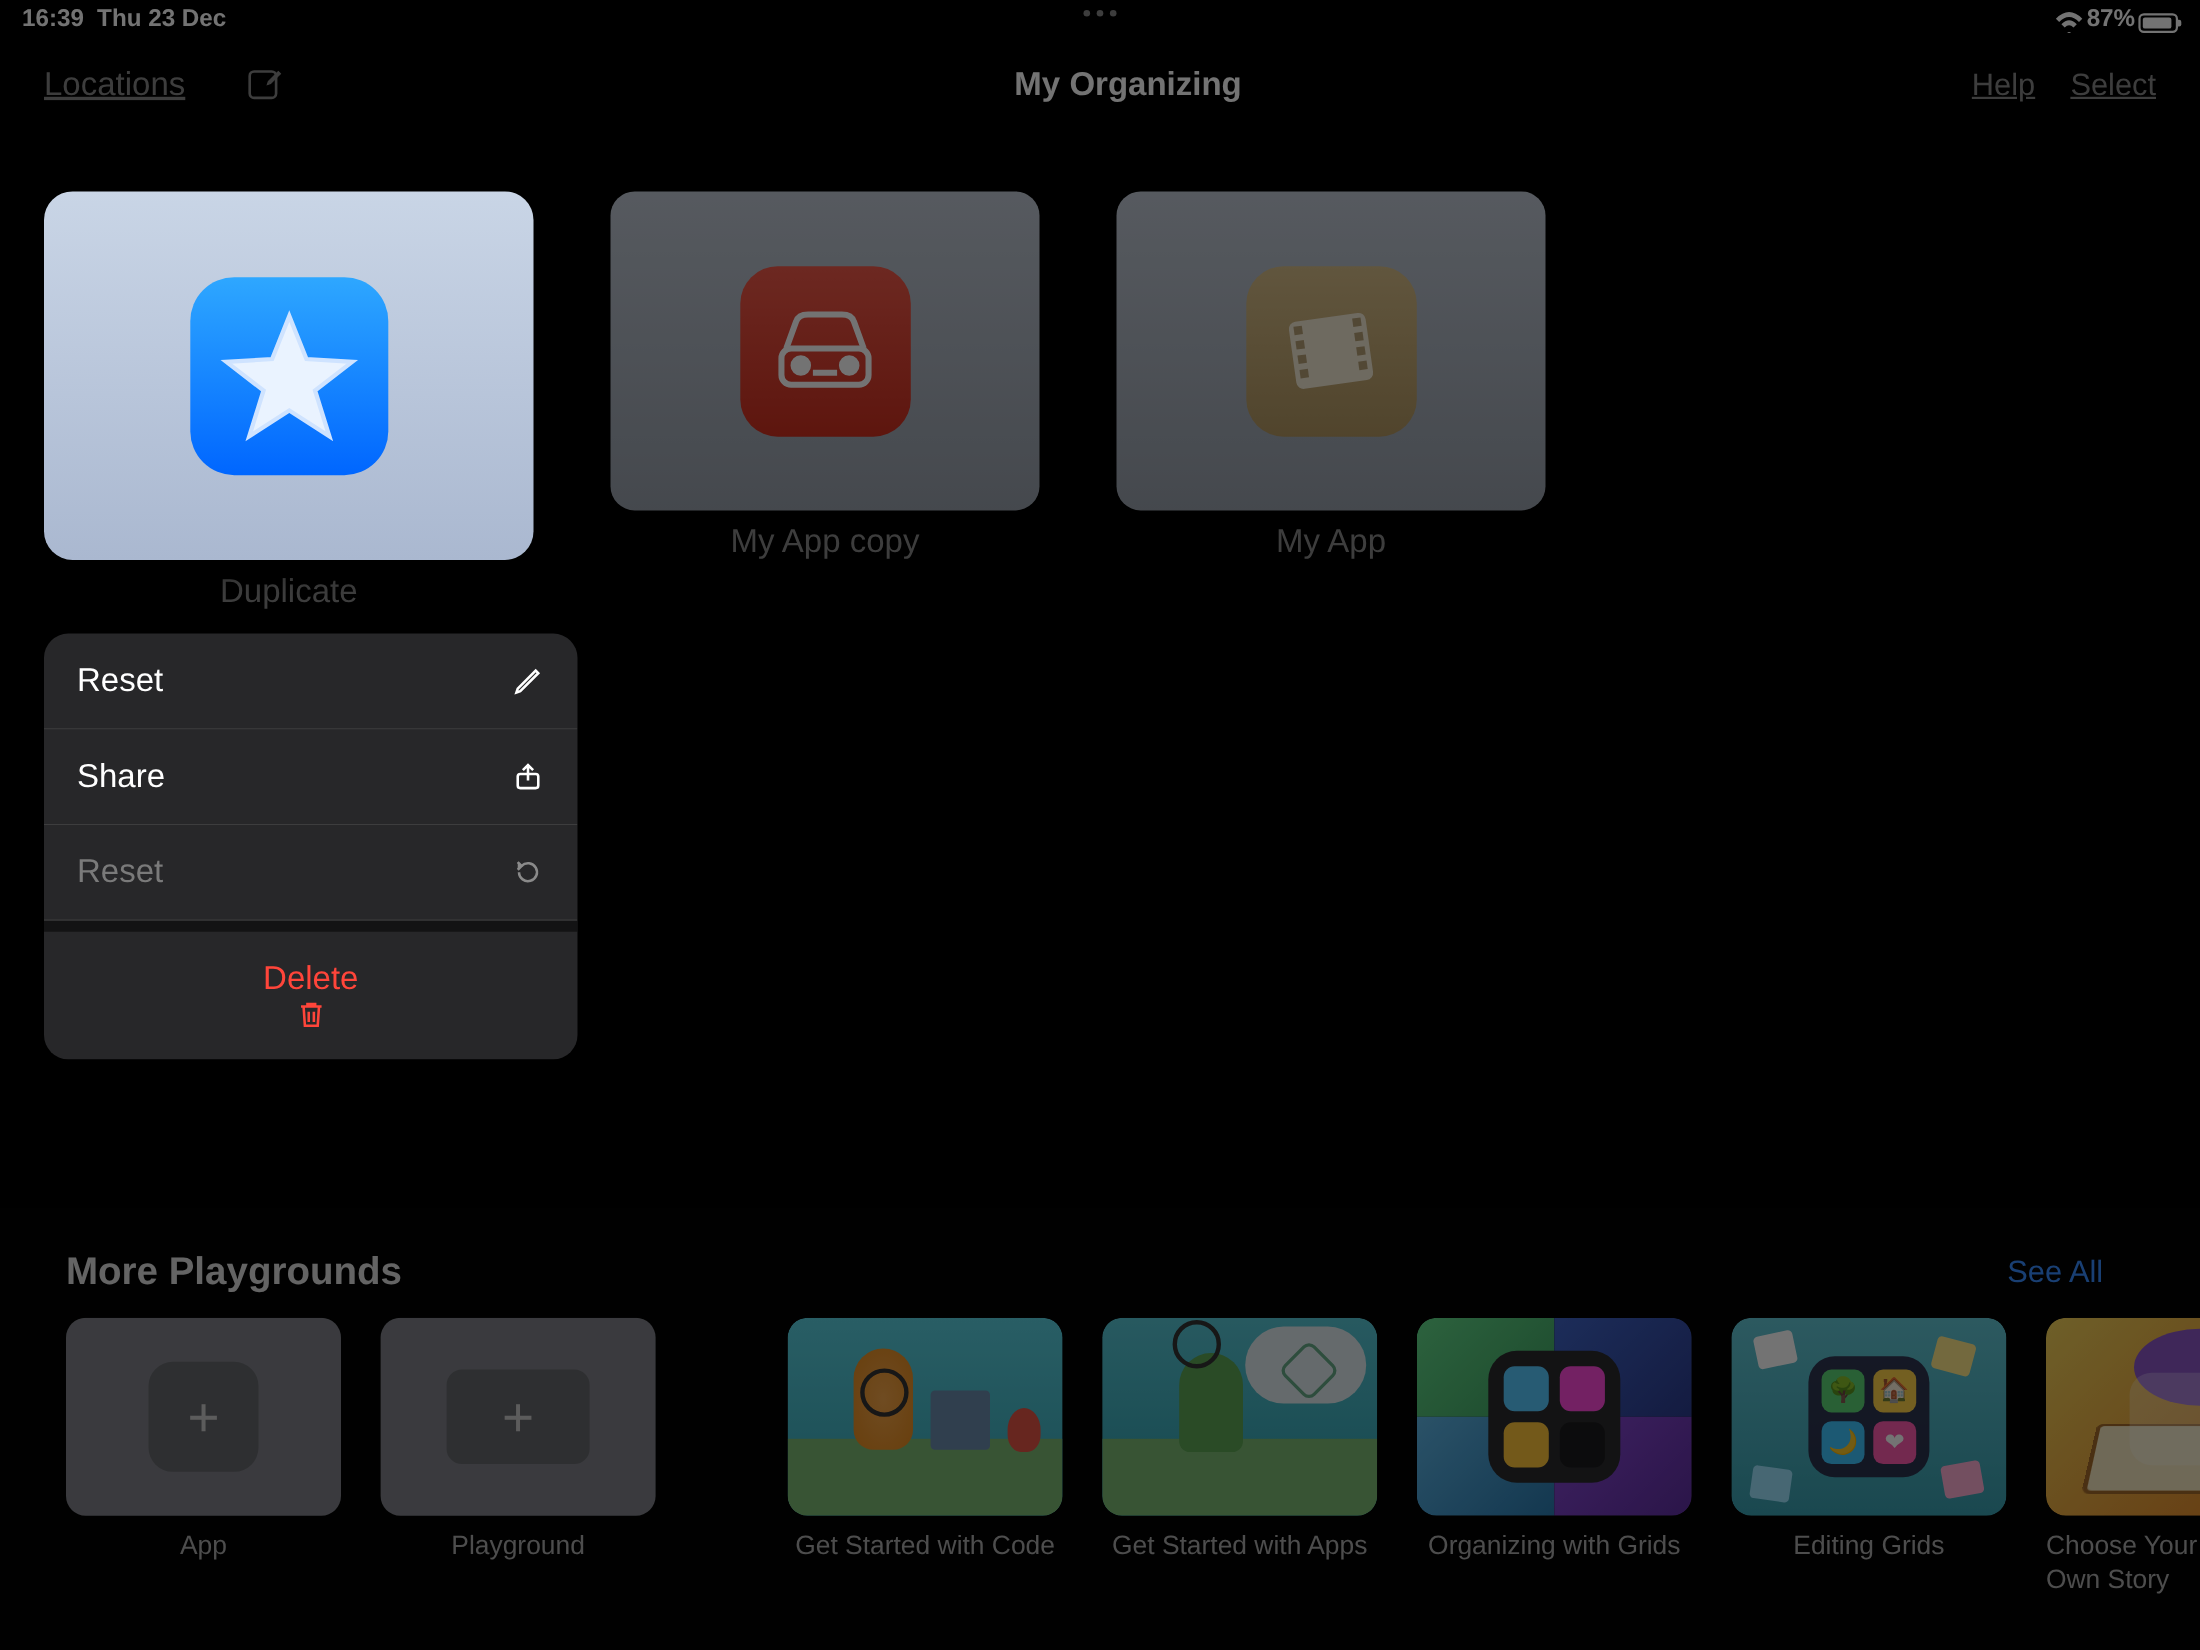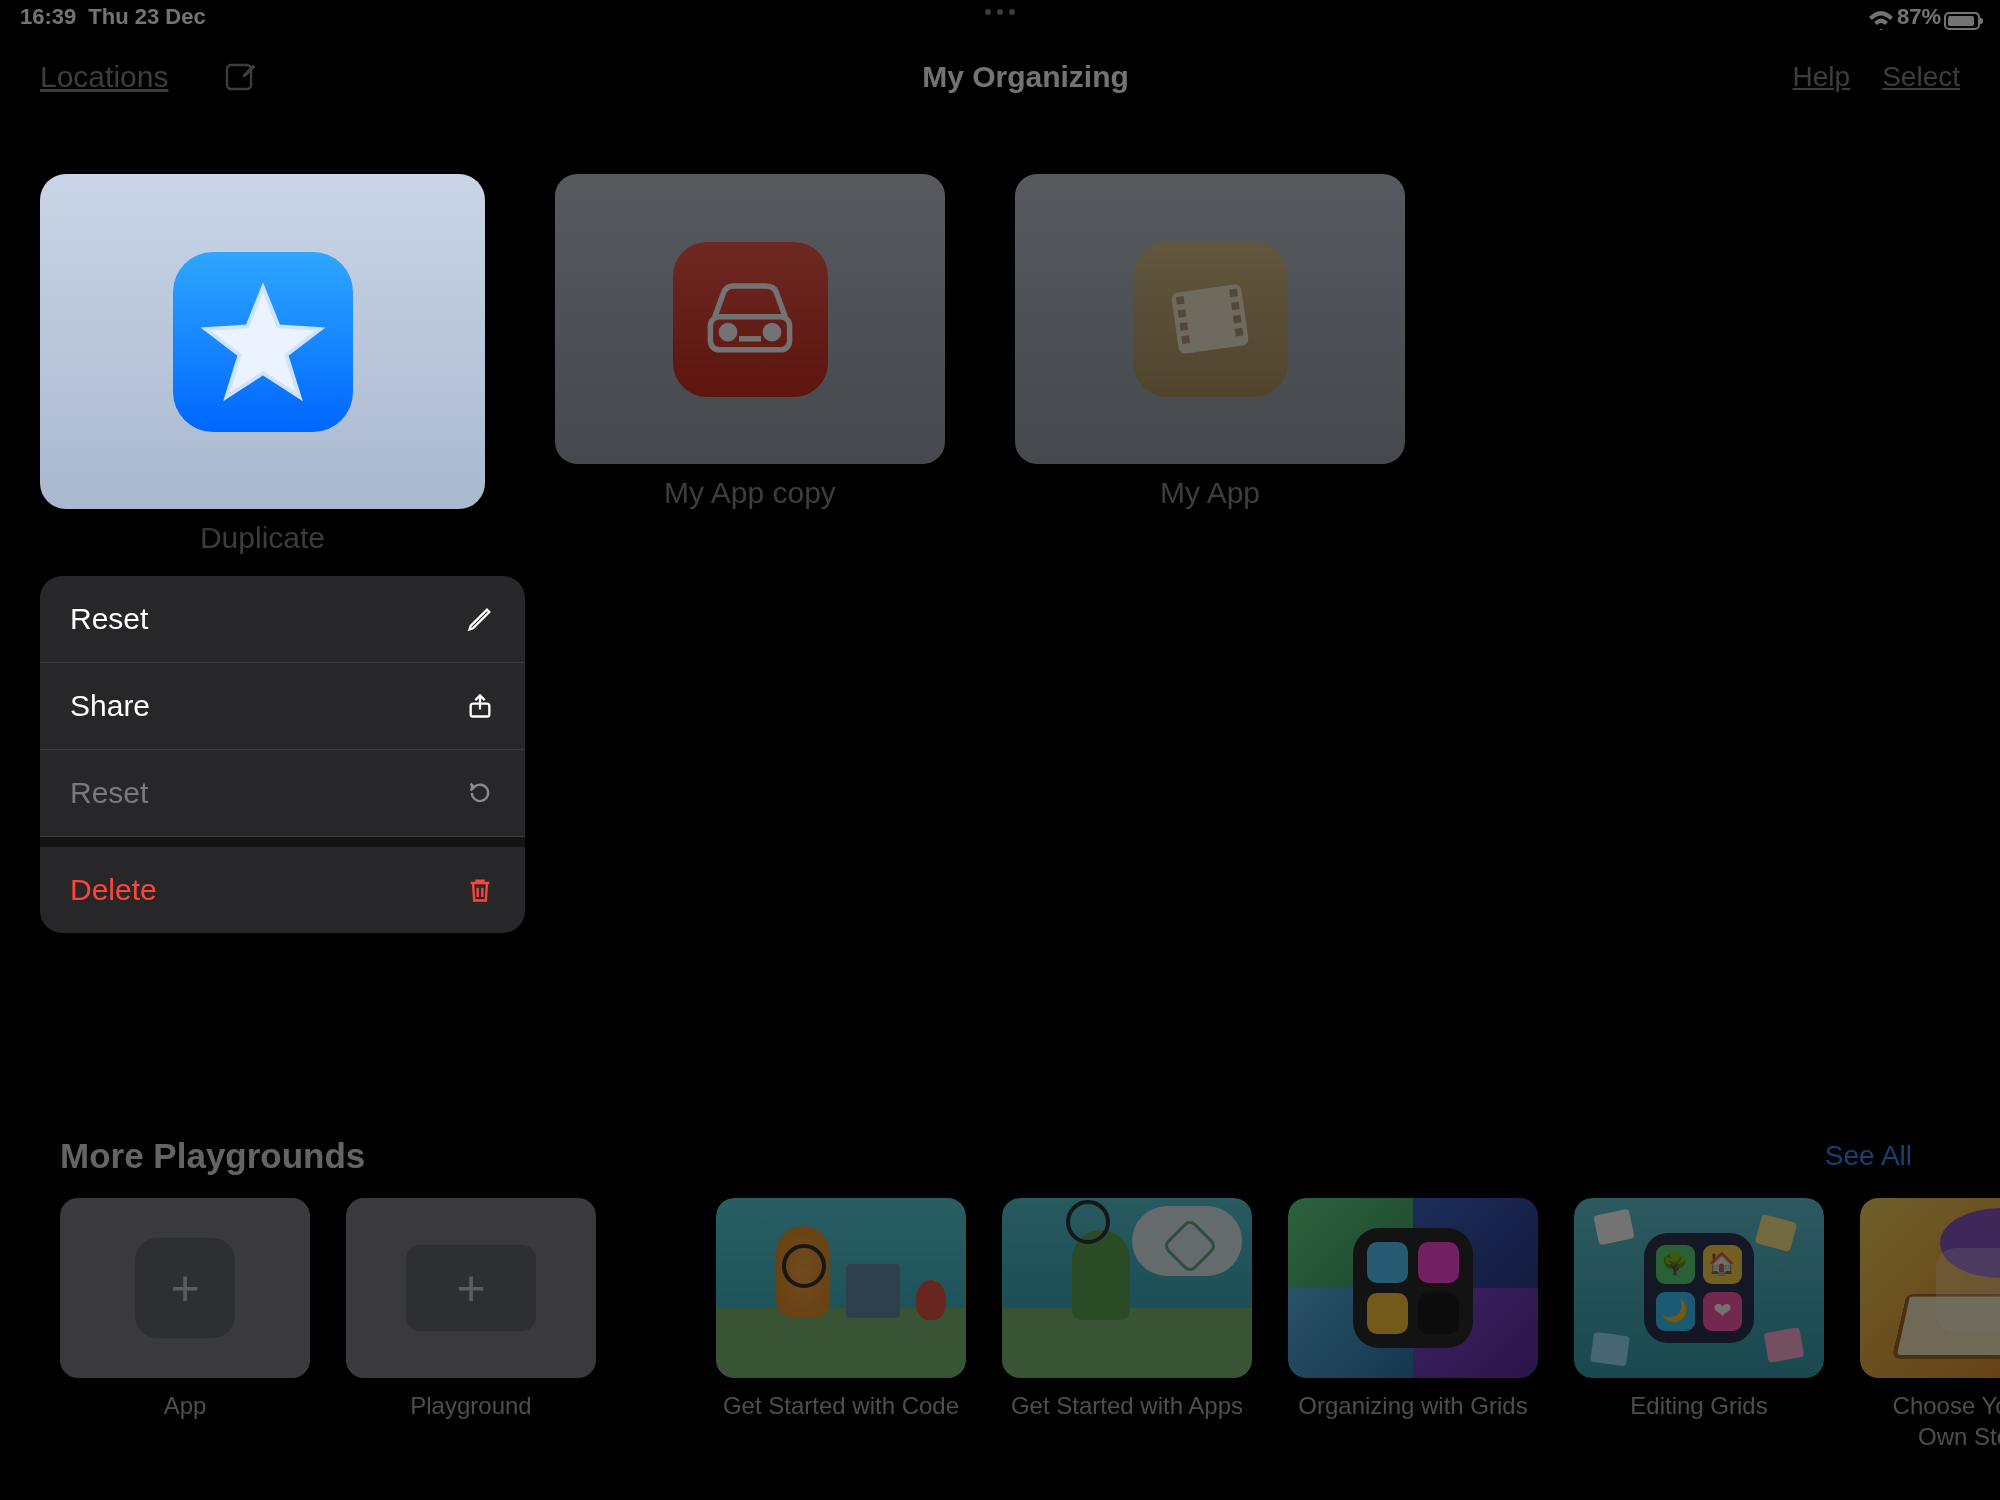--- a/index.html
+++ b/index.html
@@ -105,21 +105,21 @@
   box-shadow: 0 12px 40px rgba(0,0,0,0.6);
 }
 .menu-item {
   display: flex; align-items: center; justify-content: space-between;
   padding: 26px 30px;
   border-bottom: 1px solid rgba(255,255,255,0.1);
   font-size: 30px;
 }
 .menu-item:last-child { border-bottom: none; }
 .menu-item.disabled { color: #7a7a7a; }
-.menu-item.danger { color: #ff453a; }
+.menu-item.danger { color: #ff453a; flex-direction: column; }
 .menu-item.sep-before { border-top: 10px solid rgba(0,0,0,0.5); }
 .menu-icon { width: 30px; height: 30px; display: flex; align-items: center; justify-content: center; }
 
 
 .more-section {
   position: absolute;
   left: 0; right: 0; bottom: 0;
   background: rgba(30,30,30,0.15);
   padding: 38px 0 48px 60px;
 }
@@ -131,21 +131,21 @@
 .see-all { font-size: 28px; color: #388cff; }
 .more-row { display: flex; gap: 36px; overflow: hidden; }
 .vdiv { width: 1px; background: rgba(255,255,255,0.15); margin: 10px 24px 70px 24px; align-self: stretch; }
 .mini-card { display: flex; flex-direction: column; align-items: center; gap: 12px; width: 250px; flex-shrink: 0; }
 .mini-thumb {
   width: 250px; height: 180px; border-radius: 18px;
   display: flex; align-items: center; justify-content: center;
   position: relative; overflow: hidden;
 }
 .mini-thumb.greyp { background: #808289; }
-.mini-title { font-size: 24px; color: #aaa; text-align: right; line-height: 1.3; min-height: 62px; }
+.mini-title { font-size: 24px; color: #aaa; text-align: left; line-height: 1.3; min-height: 62px; }
 .add-badge {
   width: 100px; height: 100px; border-radius: 22px; background: rgba(0,0,0,0.2);
   display: flex; align-items: center; justify-content: center;
 }
 .add-badge.rect { width: 130px; height: 86px; border-radius: 14px; }
 .plus { font-size: 50px; color: #ccc; font-weight: 300; }
 
 
 .scene { width: 100%; height: 100%; position: relative; border-radius: 18px; overflow: hidden; }
 .scene.blobs1 { background: linear-gradient(#5bd0df, #37a9b9); }

